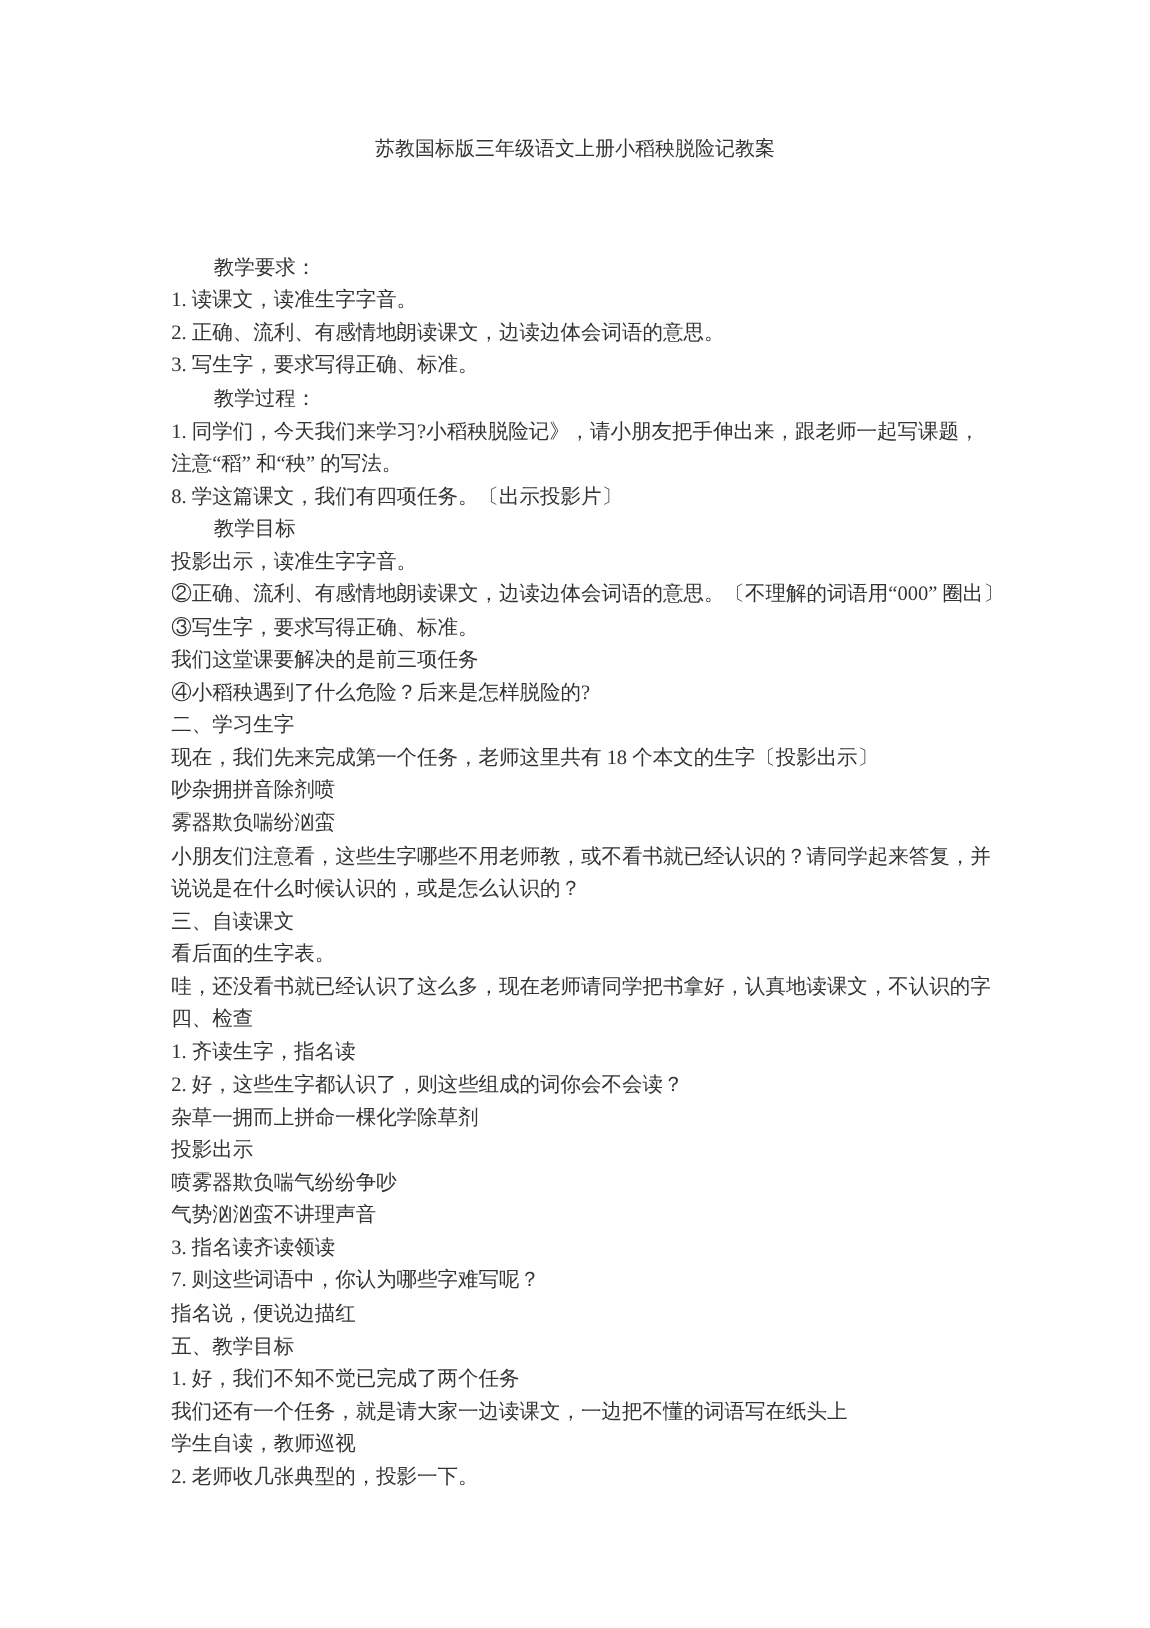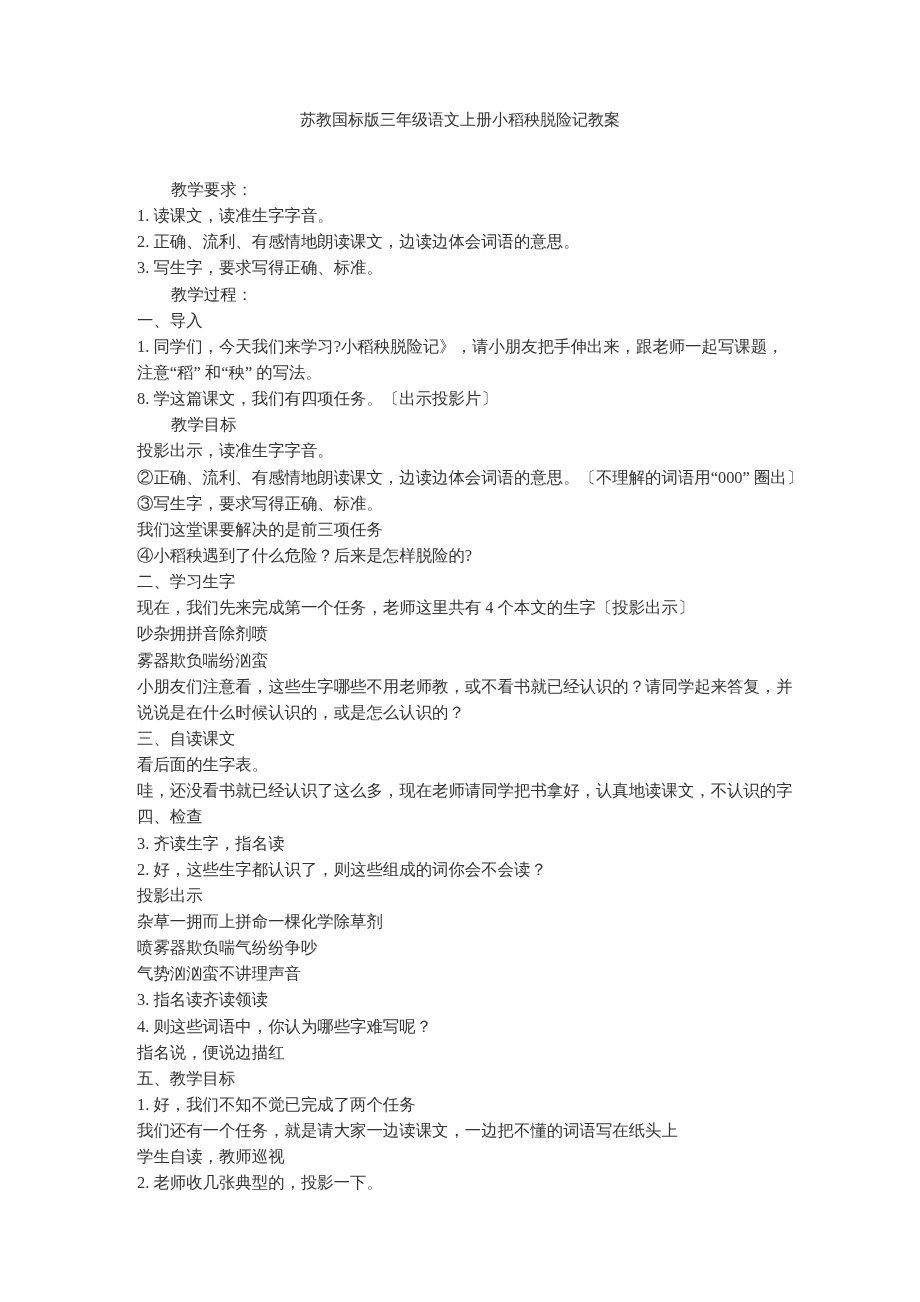--- a/index.html
+++ b/index.html
@@ -17,21 +17,21 @@
     left: 137px;
     top: 107px;
     width: 660px;
   }
   .title {
     width: 646px;
     font-size: 16px;
     line-height: 26px;
     height: 26px;
     text-align: center;
-    margin: 0 0 44px 0;
+    margin: 0 0 68px 0;
     white-space: nowrap;
   }
   .ln {
     font-size: 16.4px;
     line-height: 26.15px;
     height: 26.15px;
     margin: 0;
     padding: 0;
     white-space: nowrap;
     font-family: Liberation Serif, serif;
@@ -42,47 +42,46 @@
 <body>
 
 <div class="doc">
   <p class="title">苏教国标版三年级语文上册小稻秧脱险记教案</p>
 
   <p class="ln ind">教学要求：</p>
   <p class="ln">1. 读课文，读准生字字音。</p>
   <p class="ln">2. 正确、流利、有感情地朗读课文，边读边体会词语的意思。</p>
   <p class="ln">3. 写生字，要求写得正确、标准。</p>
   <p class="ln ind">教学过程：</p>
-  <p class="ln">一、导入</p>
   <p class="ln">1. 同学们，今天我们来学习?小稻秧脱险记》，请小朋友把手伸出来，跟老师一起写课题，</p>
   <p class="ln">注意“稻” 和“秧” 的写法。</p>
   <p class="ln">8. 学这篇课文，我们有四项任务。〔出示投影片〕</p>
   <p class="ln ind">教学目标</p>
   <p class="ln">投影出示，读准生字字音。</p>
   <p class="ln">②正确、流利、有感情地朗读课文，边读边体会词语的意思。〔不理解的词语用“000” 圈出〕</p>
   <p class="ln">③写生字，要求写得正确、标准。</p>
   <p class="ln">我们这堂课要解决的是前三项任务</p>
   <p class="ln">④小稻秧遇到了什么危险？后来是怎样脱险的?</p>
   <p class="ln">二、学习生字</p>
-  <p class="ln">现在，我们先来完成第一个任务，老师这里共有 4 个本文的生字〔投影出示〕</p>
+  <p class="ln">现在，我们先来完成第一个任务，老师这里共有 18 个本文的生字〔投影出示〕</p>
   <p class="ln">吵杂拥拼音除剂喷</p>
   <p class="ln">雾器欺负喘纷汹蛮</p>
   <p class="ln">小朋友们注意看，这些生字哪些不用老师教，或不看书就已经认识的？请同学起来答复，并</p>
   <p class="ln">说说是在什么时候认识的，或是怎么认识的？</p>
   <p class="ln">三、自读课文</p>
   <p class="ln">看后面的生字表。</p>
   <p class="ln">哇，还没看书就已经认识了这么多，现在老师请同学把书拿好，认真地读课文，不认识的字</p>
   <p class="ln">四、检查</p>
-  <p class="ln">3. 齐读生字，指名读</p>
+  <p class="ln">1. 齐读生字，指名读</p>
   <p class="ln">2. 好，这些生字都认识了，则这些组成的词你会不会读？</p>
+  <p class="ln">杂草一拥而上拼命一棵化学除草剂</p>
   <p class="ln">投影出示</p>
-  <p class="ln">杂草一拥而上拼命一棵化学除草剂</p>
   <p class="ln">喷雾器欺负喘气纷纷争吵</p>
   <p class="ln">气势汹汹蛮不讲理声音</p>
   <p class="ln">3. 指名读齐读领读</p>
-  <p class="ln">4. 则这些词语中，你认为哪些字难写呢？</p>
+  <p class="ln">7. 则这些词语中，你认为哪些字难写呢？</p>
   <p class="ln">指名说，便说边描红</p>
   <p class="ln">五、教学目标</p>
   <p class="ln">1. 好，我们不知不觉已完成了两个任务</p>
   <p class="ln">我们还有一个任务，就是请大家一边读课文，一边把不懂的词语写在纸头上</p>
   <p class="ln">学生自读，教师巡视</p>
   <p class="ln">2. 老师收几张典型的，投影一下。</p>
 </div>
 
 </body></html>

